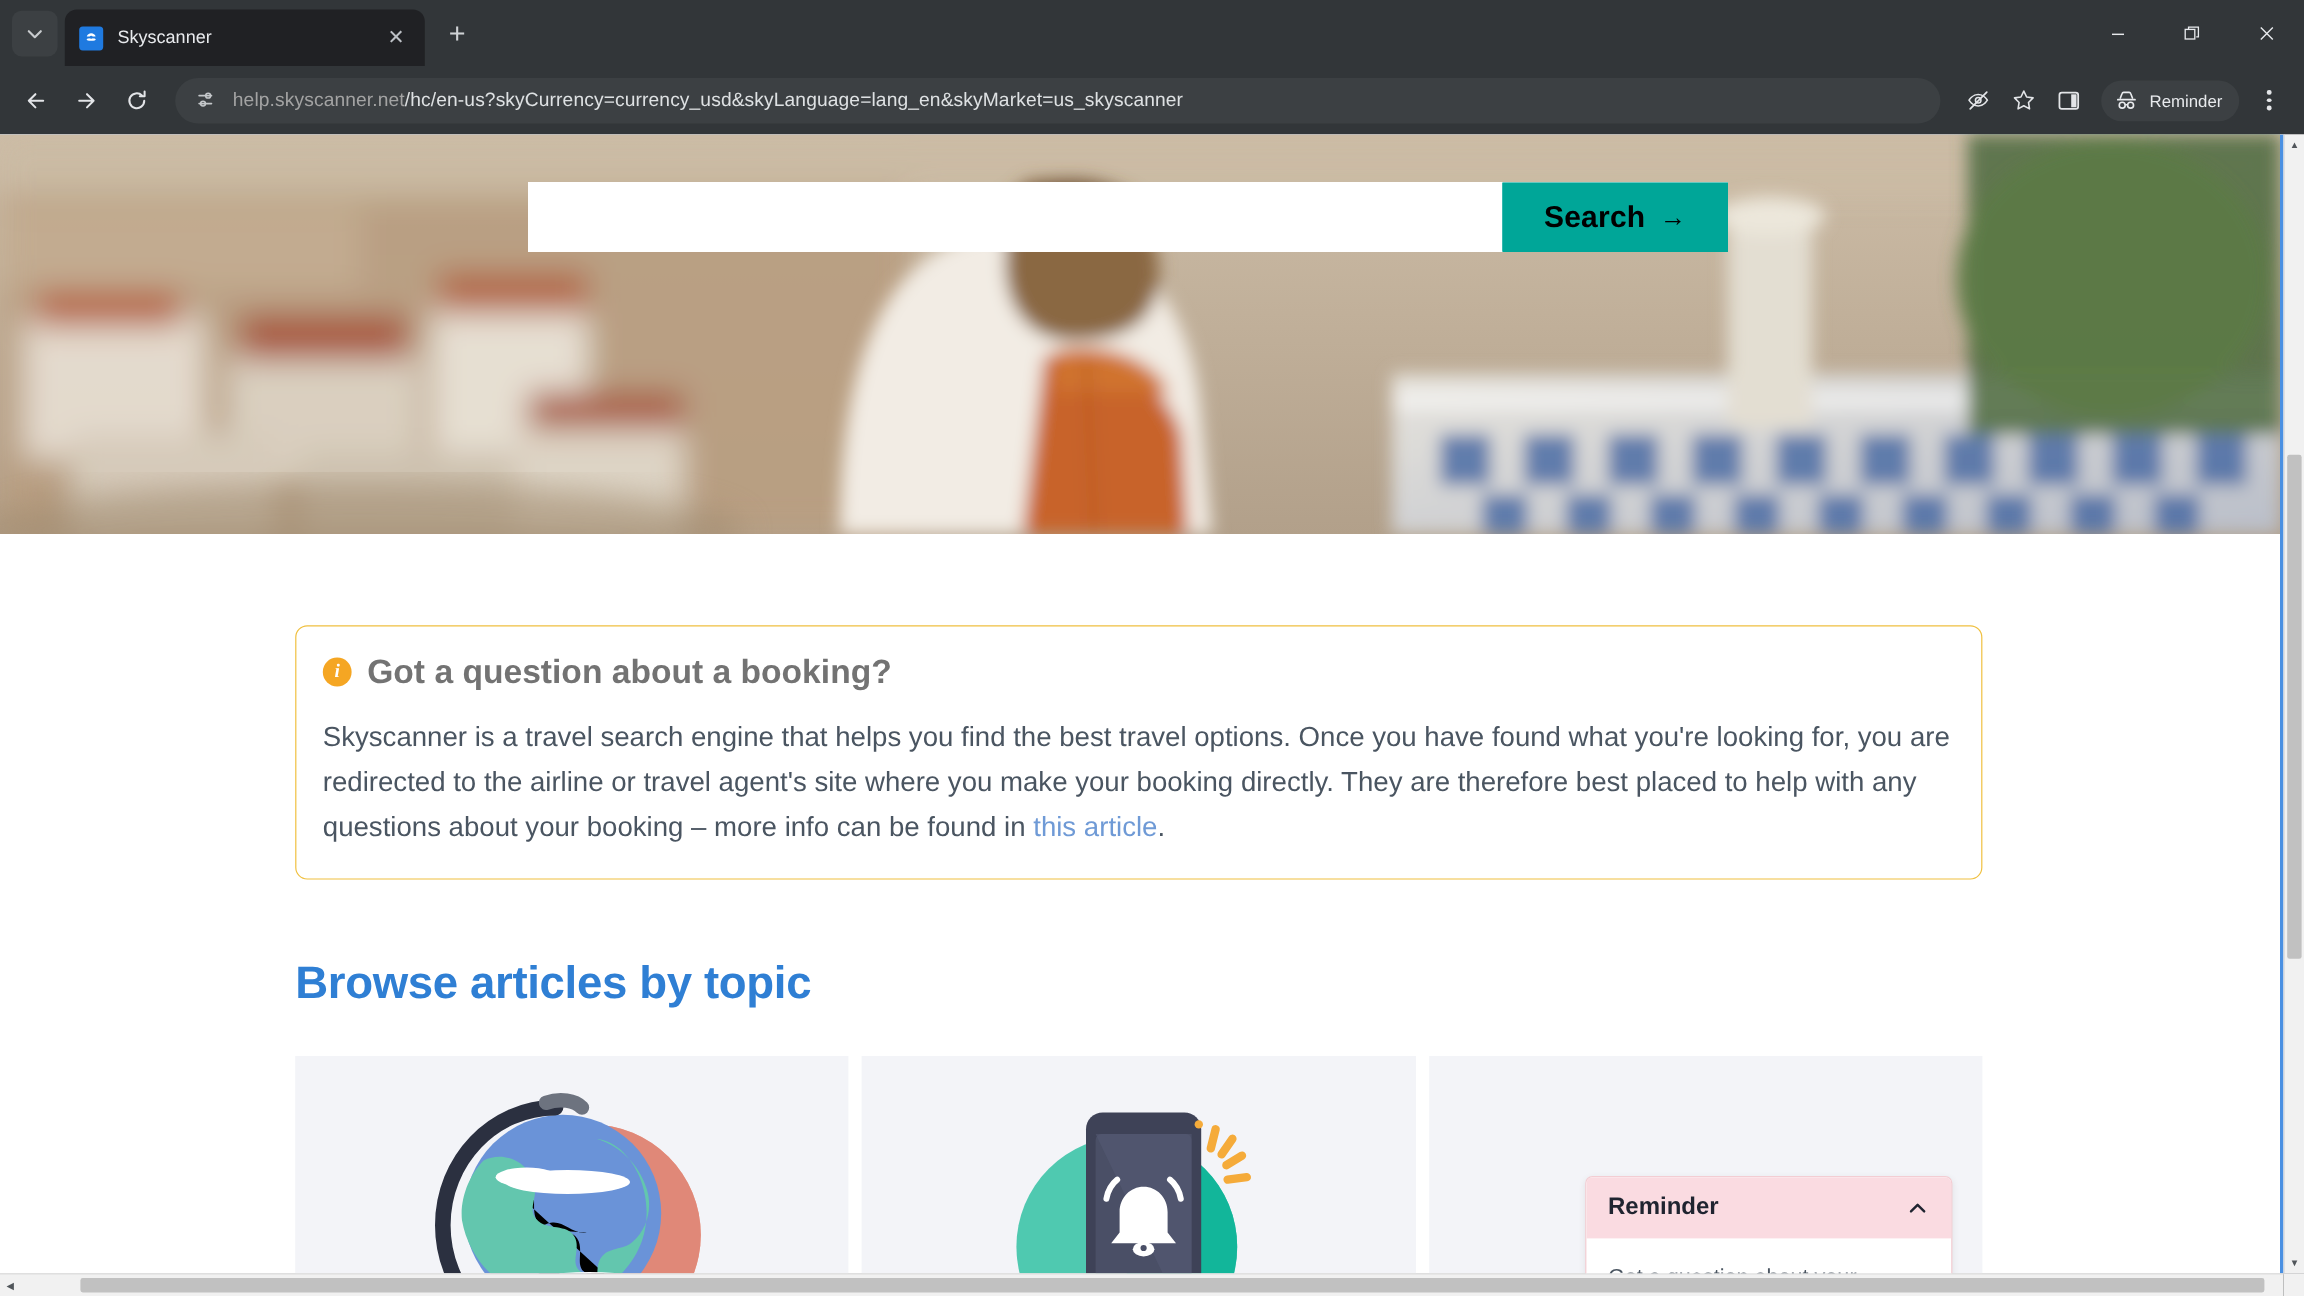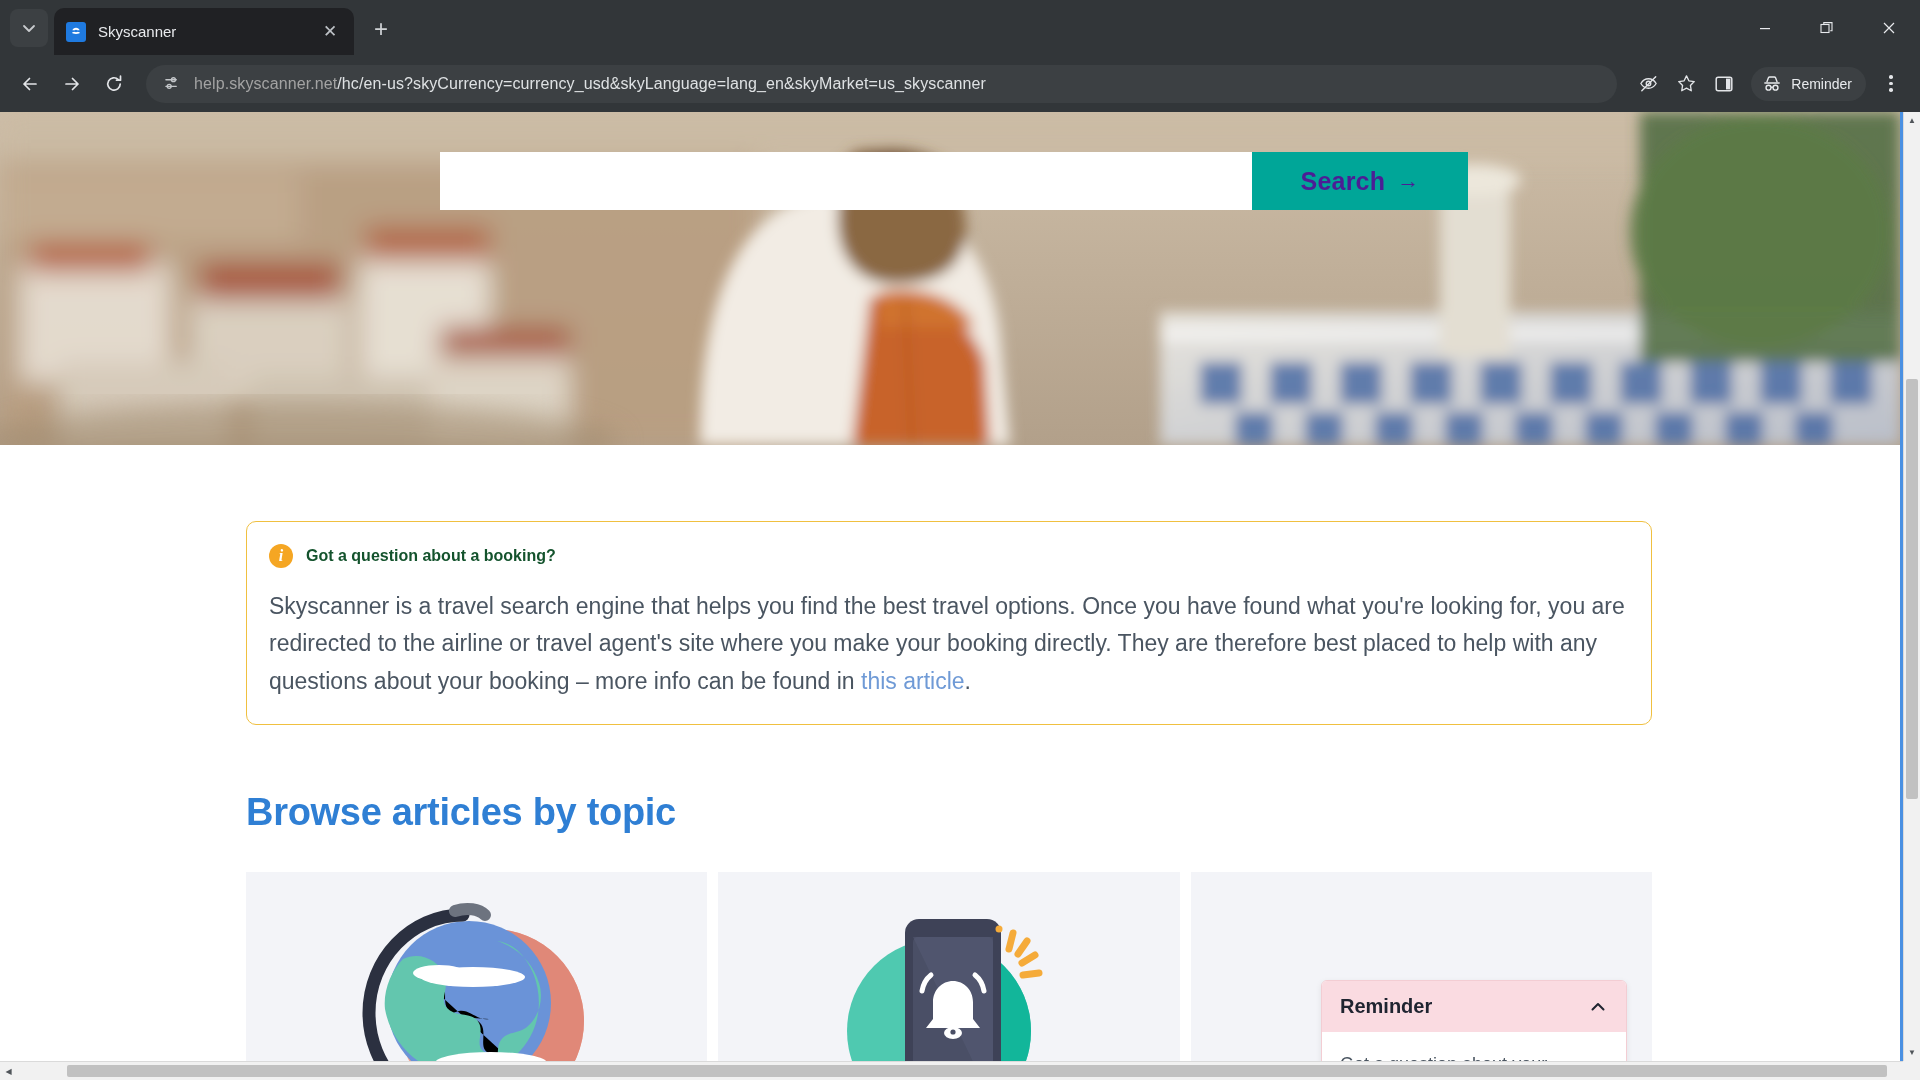--- a/index.html
+++ b/index.html
@@ -115,41 +115,41 @@
   .hero-bgart { position: absolute; inset: 0; }
   .hero-search {
     position: absolute; left: 440px; top: 40px; display: flex; align-items: stretch; z-index: 4;
   }
   .hero-input {
     width: 812px; height: 58px; background: #fff; border: none; outline: none;
     font-size: 19px; padding: 0 20px; color: #21252b;
     font-family: "Liberation Sans", sans-serif;
   }
   .hero-search-btn {
-    width: 216px; background: #00a698; color: #4c1d95; border: none;
+    width: 188px; background: #00a698; color: #000000; border: none;
     font-size: 25px; font-weight: bold; cursor: pointer; letter-spacing: .2px;
     display: flex; align-items: center; justify-content: center; gap: 12px;
     font-family: "Liberation Sans", sans-serif;
   }
 
   
   .content { padding: 0; }
   .banner {
     margin: 76px 0 0 246px; width: 1406px;
     border: 1px solid #f0c040; border-radius: 10px;
     padding: 22px 24px 24px 22px; background: #fff;
   }
   .banner-head { display: flex; align-items: center; gap: 13px; margin-bottom: 20px; }
   .banner-info-icon {
     width: 24px; height: 24px; border-radius: 50%; background: #f5a623;
     color: #fff; font-size: 16px; font-weight: bold; font-style: italic;
     display: flex; align-items: center; justify-content: center; flex: 0 0 24px;
     font-family: "Liberation Serif", serif;
   }
-  .banner-title { font-size: 16px; font-weight: bold; color: #14532d; }
+  .banner-title { font-size: 28px; font-weight: bold; color: #737373; }
   .banner-body {
     font-size: 23px; line-height: 1.62; color: #4a5561; max-width: 1372px;
   }
   .banner-body a { color: #6f9ad6; text-decoration: none; }
 
   .section-title {
     margin: 66px 0 16px 246px; font-size: 38px; font-weight: bold;
     color: #2f7fd4; letter-spacing: -0.3px;
   }
 

